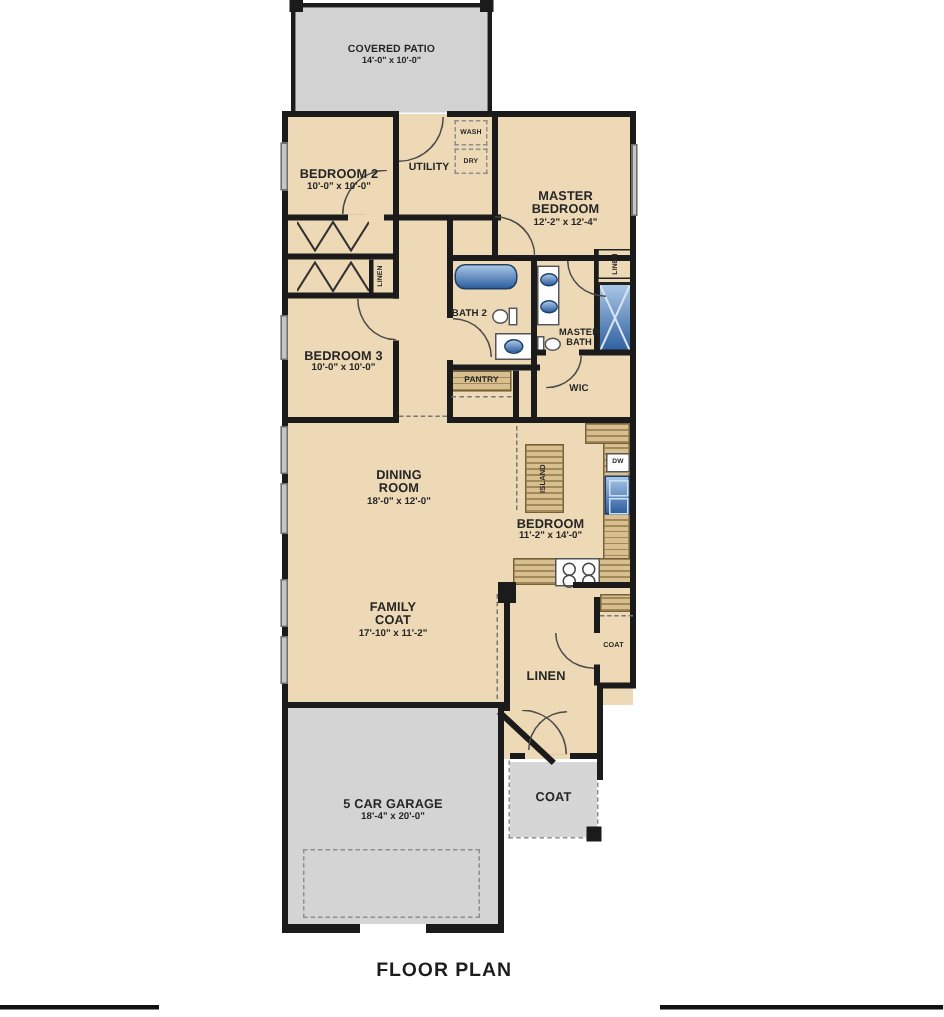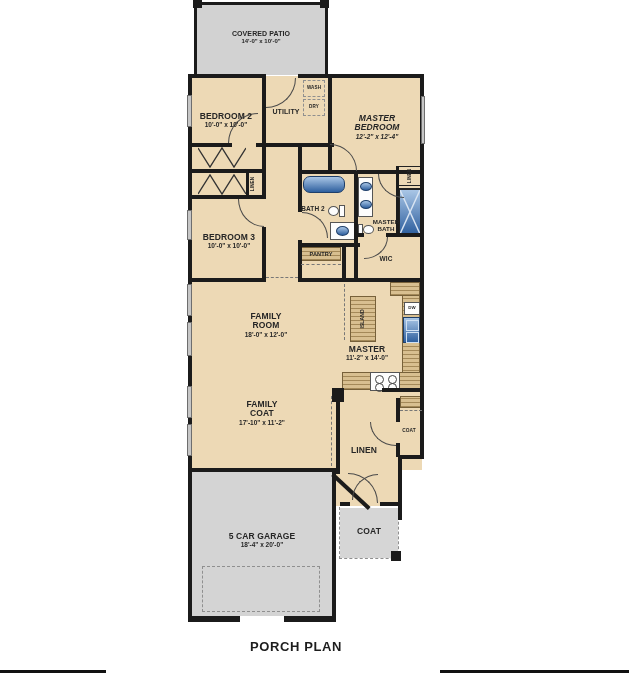--- a/index.html
+++ b/index.html
@@ -195,21 +195,21 @@
   </div>
   <div class="lbl" style="left:286px;top:112px;">
     <span class="nm" style="font-size:7px;">UTILITY</span>
   </div>
   <div class="lbl" style="left:314px;top:88px;">
     <span class="nm" style="font-size:4.6px;">WASH</span>
   </div>
   <div class="lbl" style="left:314px;top:107px;">
     <span class="nm" style="font-size:4.6px;">DRY</span>
   </div>
-  <div class="lbl wrap" style="left:377px;top:127px;width:58px;font-style:italic;">
+  <div class="lbl wrap" style="left:377px;top:139px;width:58px;">
     <span class="nm">MASTER BEDROOM</span>
     <span class="dm">12'-2" x 12'-4"</span>
   </div>
   <div class="lbl wrap" style="left:313px;top:209px;width:24px;">
     <span class="nm" style="font-size:6.5px;">BATH 2</span>
   </div>
   <div class="lbl wrap" style="left:386px;top:226px;width:36px;">
     <span class="nm" style="font-size:6.2px;">MASTER BATH</span>
   </div>
   <div class="lbl vt" style="left:253px;top:184px;">
@@ -222,25 +222,25 @@
     <span class="nm">BEDROOM 3</span>
     <span class="dm">10'-0" x 10'-0"</span>
   </div>
   <div class="lbl" style="left:321px;top:254px;">
     <span class="nm" style="font-size:5.6px;">PANTRY</span>
   </div>
   <div class="lbl" style="left:386px;top:259px;">
     <span class="nm" style="font-size:6.5px;">WIC</span>
   </div>
   <div class="lbl wrap" style="left:266px;top:325px;width:46px;">
-    <span class="nm">FAMILY ROOM</span>
+    <span class="nm">DINING ROOM</span>
     <span class="dm">18'-0" x 12'-0"</span>
   </div>
   <div class="lbl" style="left:367px;top:353px;">
-    <span class="nm">MASTER</span>
+    <span class="nm">BEDROOM</span>
     <span class="dm">11'-2" x 14'-0"</span>
   </div>
   <div class="lbl vt" style="left:363px;top:319px;">
     <span class="nm" style="font-size:5px;">ISLAND</span>
   </div>
   <div class="lbl" style="left:412px;top:308px;">
     <span class="nm" style="font-size:4.4px;">DW</span>
   </div>
   <div class="lbl wrap" style="left:262px;top:413px;width:46px;">
     <span class="nm">FAMILY COAT</span>
@@ -253,17 +253,17 @@
     <span class="nm" style="font-size:4.8px;">COAT</span>
   </div>
   <div class="lbl" style="left:369px;top:532px;">
     <span class="nm">COAT</span>
   </div>
   <div class="lbl" style="left:262px;top:540px;">
     <span class="nm">5 CAR GARAGE</span>
     <span class="dm">18'-4" x 20'-0"</span>
   </div>
 
-  <div class="title" style="left:296px;top:646px;">PORCH PLAN</div>
+  <div class="title" style="left:296px;top:646px;">FLOOR PLAN</div>
   <div class="bottomline" style="left:0;top:670px;width:106px;height:3px;"></div>
   <div class="bottomline" style="left:440px;top:670px;width:189px;height:3px;"></div>
 
 </div>
 
 </body></html>

